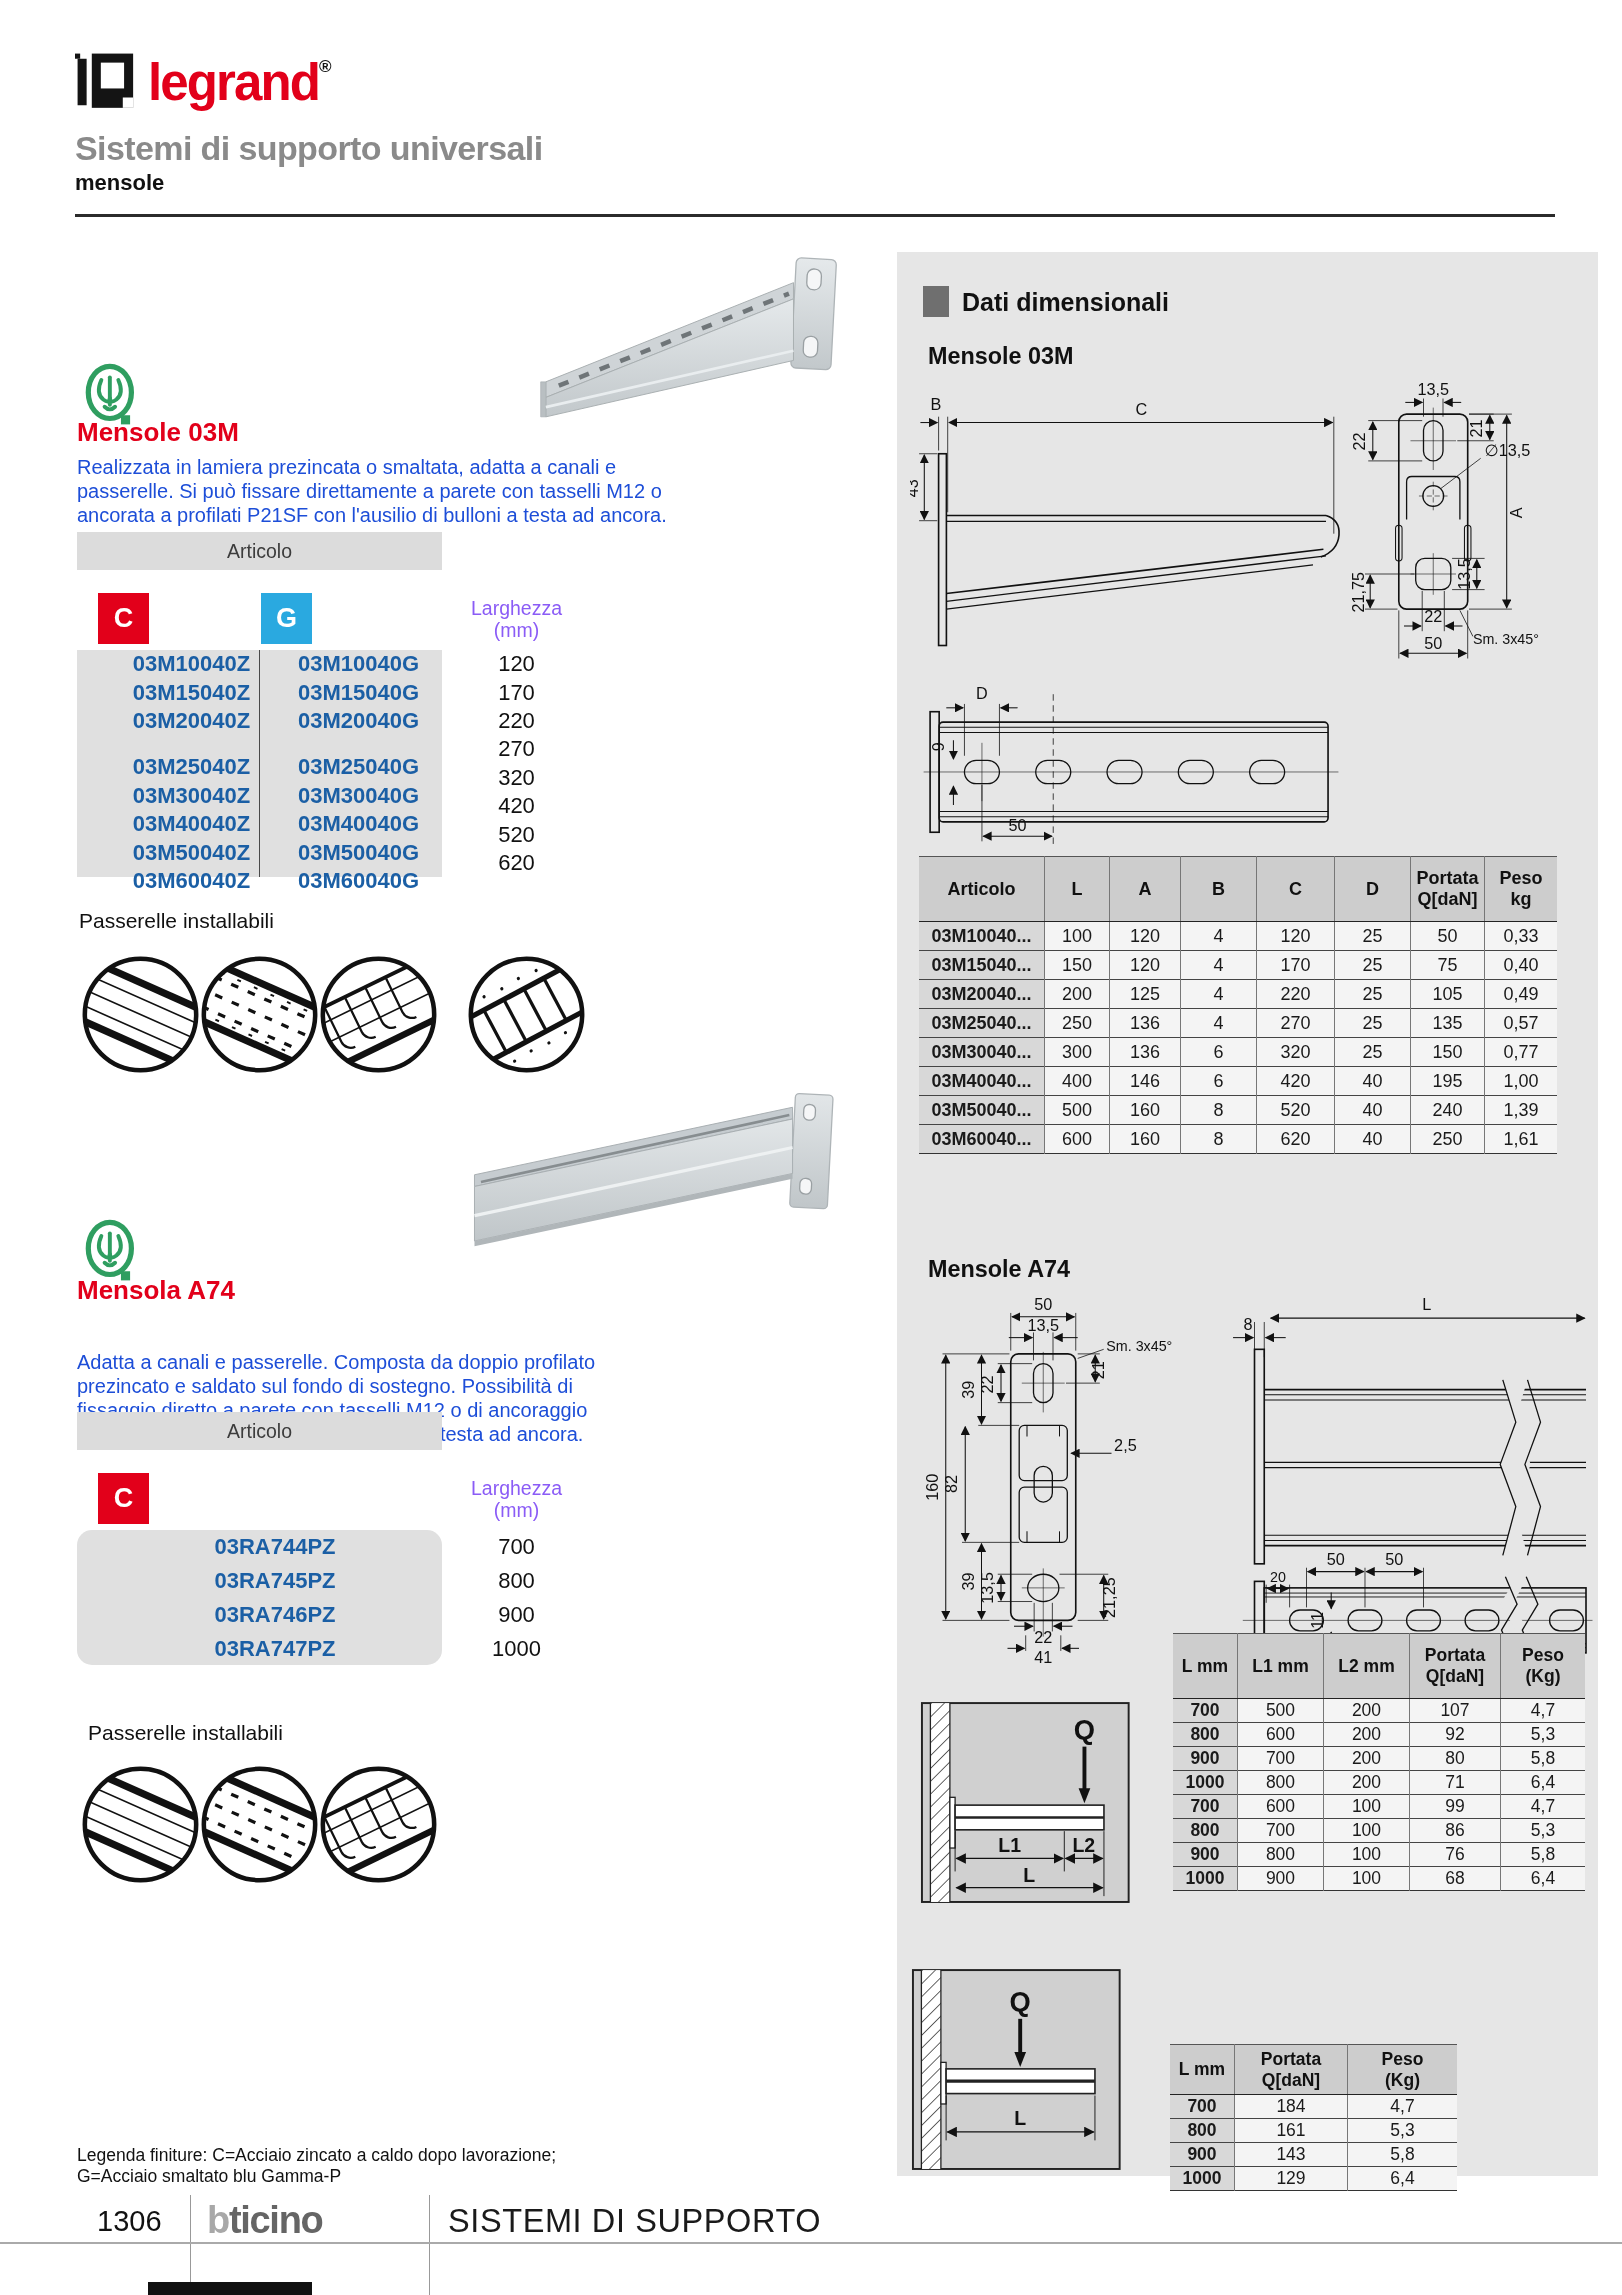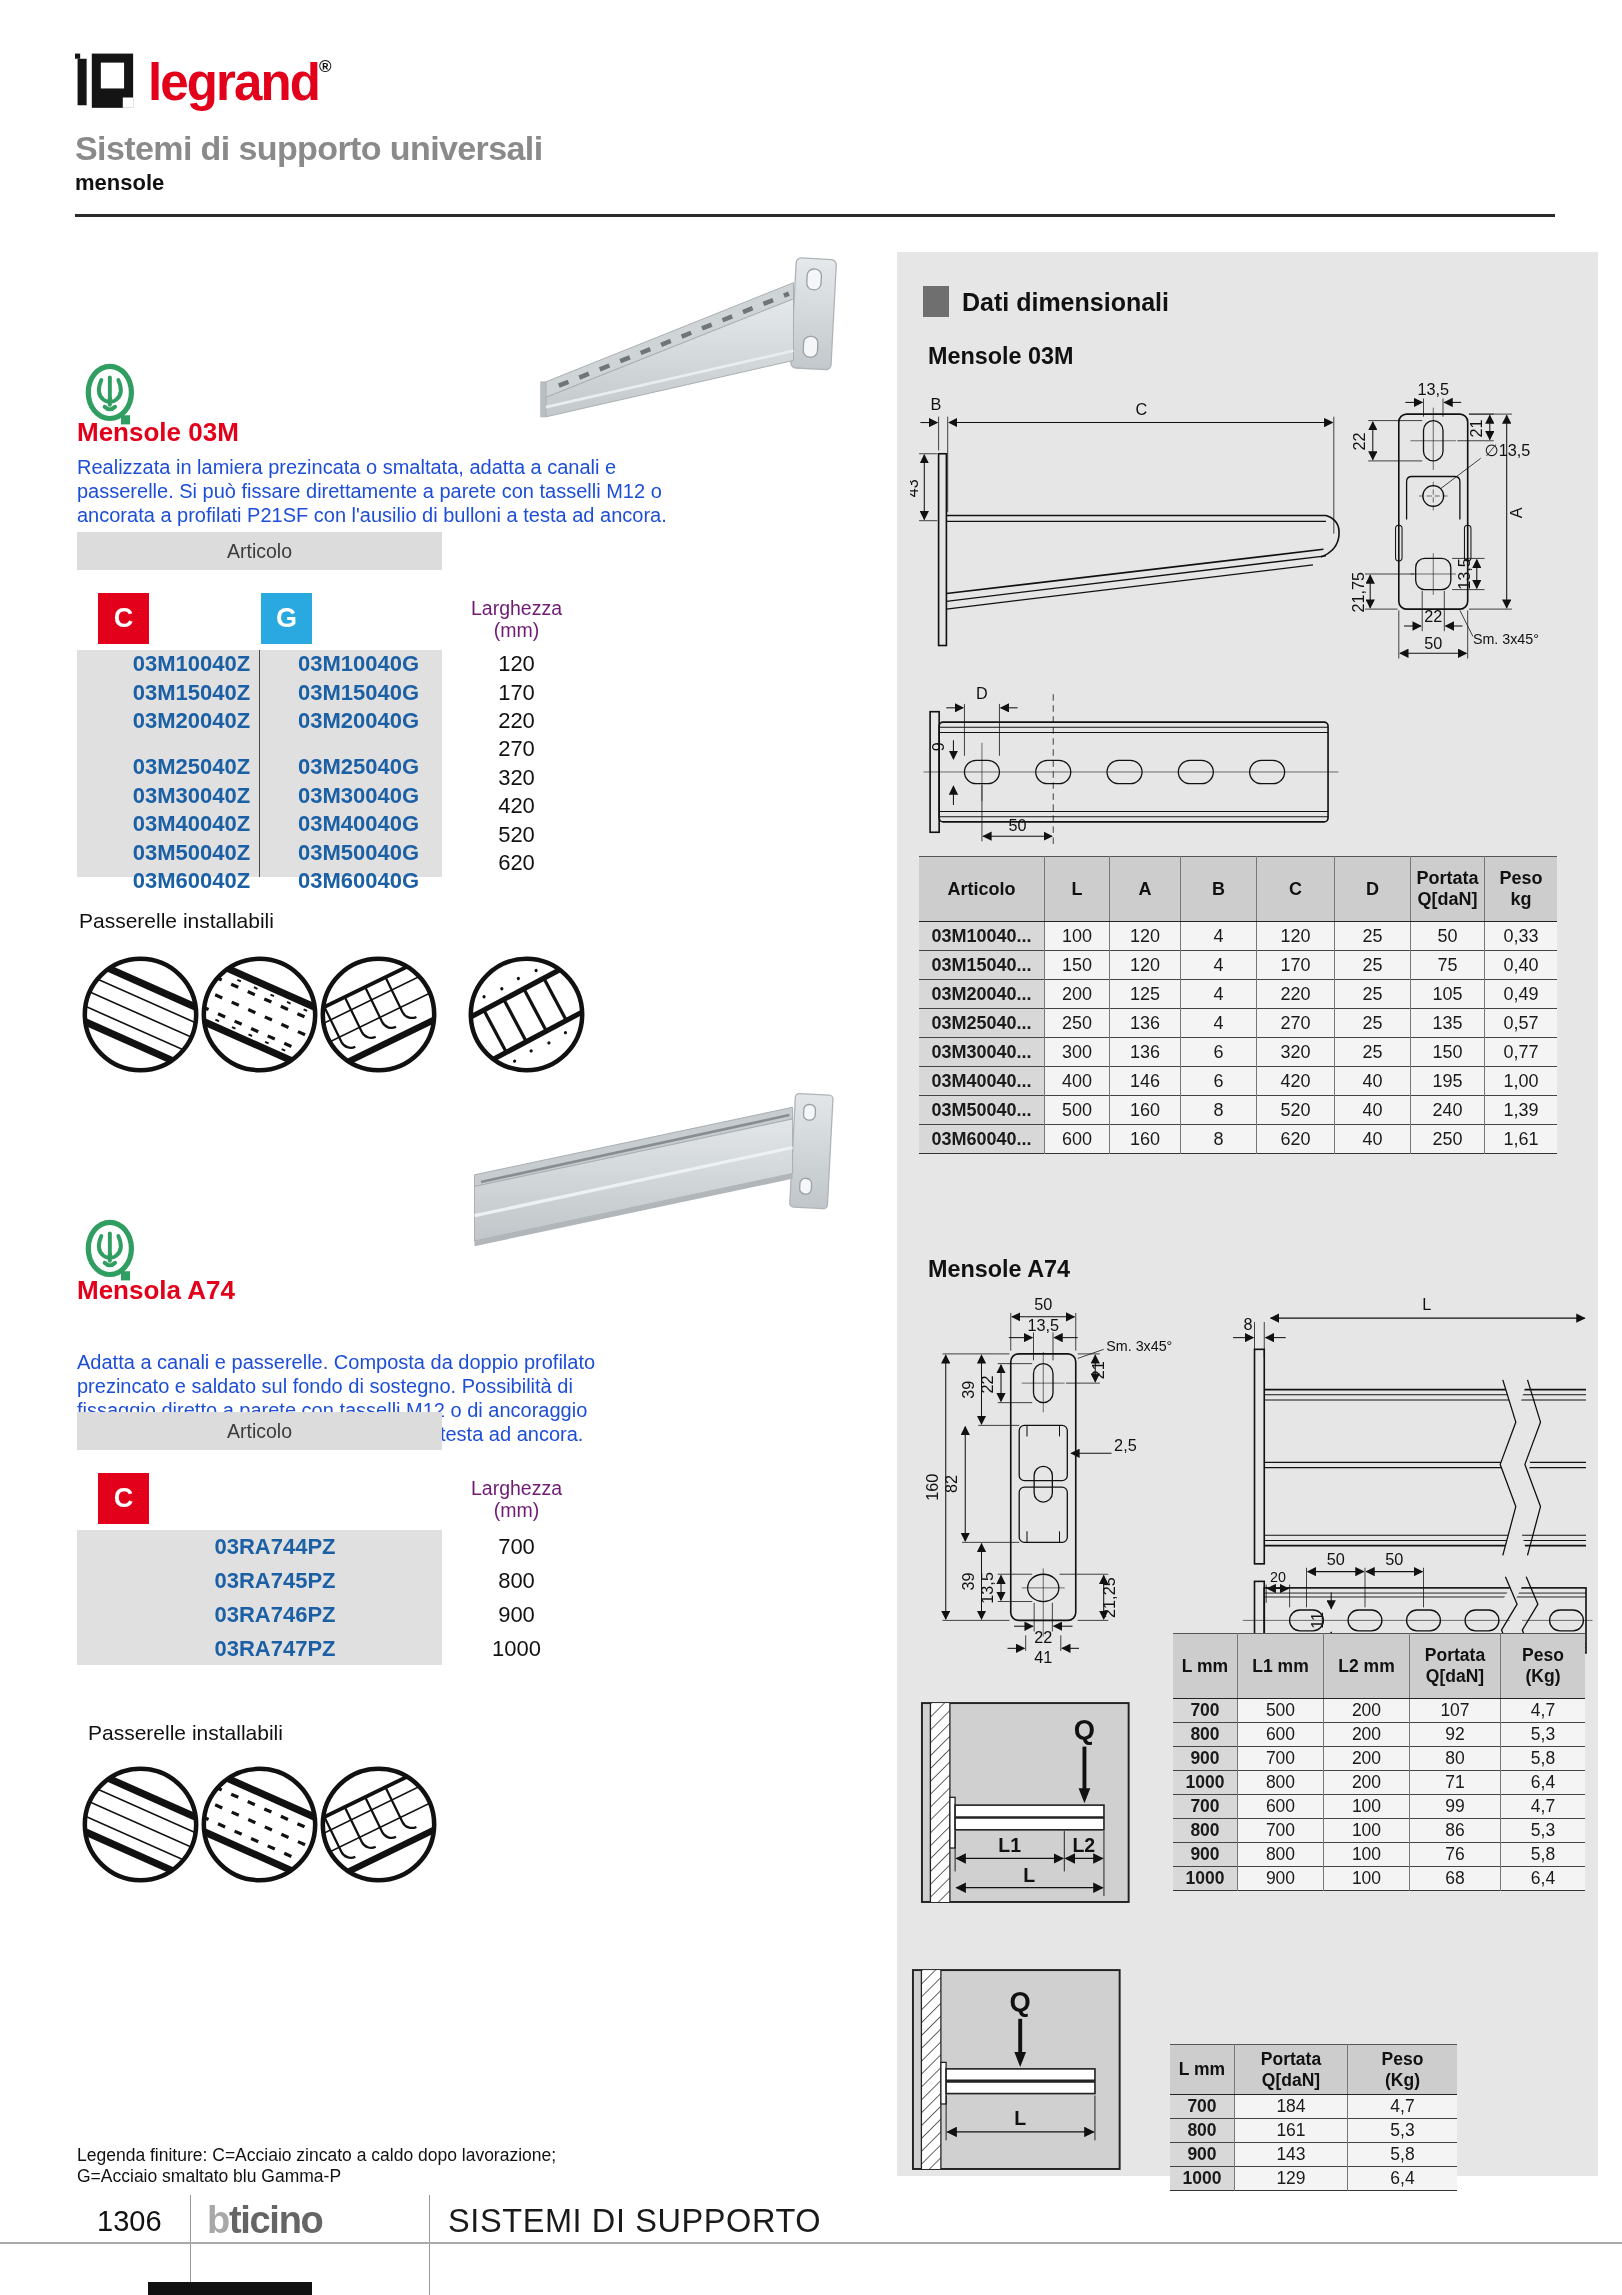--- a/index.html
+++ b/index.html
@@ -17,21 +17,21 @@
   .prod-name{font-size:26px;font-weight:bold;color:#e2001a;}
   .prod-desc{font-size:20px;line-height:24px;color:#1d4ed8;white-space:pre-line;}
   .sec-title{font-size:21px;font-weight:normal;color:#111;}
   .legend{font-size:17.5px;line-height:21.4px;color:#111;white-space:pre-line;}
 
   
   .lt-head{background:#dcdcdc;color:#3c3c3c;font-size:19.5px;text-align:center;line-height:38px;height:38px;}
   .fin-box{width:51px;height:51px;color:#fff;font-size:27px;font-weight:bold;display:flex;align-items:center;justify-content:center;}
   .fin-c{background:#e2001a;}
   .fin-g{background:#2aa9e0;}
-  .larg-label{font-size:19.5px;color:#701a75;text-align:center;line-height:22px;}
+  .larg-label{font-size:19.5px;color:#8b5cf6;text-align:center;line-height:22px;}
   .lt-body{background:#e0e0e0;}
   .lt-row{display:flex;padding-left:31px;}
   .lt-cell{flex:1;display:flex;align-items:center;justify-content:center;font-weight:bold;color:#1b5fa5;font-size:22px;}
   .lt-div{position:absolute;width:1.3px;background:#4a4a4a;}
   .lt-val{display:flex;align-items:center;justify-content:center;font-size:22px;color:#111;}
 
   
   .panel{background:#e6e6e6;}
   .panel-square{width:26px;height:31px;background:#6f6f6f;}
   .panel-title{font-size:25px;font-weight:bold;color:#111;}
@@ -295,21 +295,21 @@
 fissaggio diretto a parete con tasselli M12 o di  ancoraggio
 a profilati P21SF con l'ausilio di bulloni a testa ad ancora.</div>
 
   <div class="abs" style="left:77px;top:1412px;width:585px;height:257px;">
     <div class="abs lt-head" style="left:0;top:0;width:365px;">Articolo</div>
     <div class="abs fin-box fin-c" style="left:21px;top:61px;">C</div>
     <div class="abs larg-label" style="left:365px;top:65px;width:149px;">
       <div>Larghezza</div>
       <div>(mm)</div>
     </div>
-    <div class="abs lt-body" style="left:0;top:118px;width:365px;height:135px;">
+    <div class="abs lt-body" style="left:0;top:118px;width:365px;height:135px;border-radius:15px;">
       <div class="lt-row" style="height:34px;">
           <div class="lt-cell">03RA744PZ</div>
         </div>
       <div class="lt-row" style="height:34px;">
           <div class="lt-cell">03RA745PZ</div>
         </div>
       <div class="lt-row" style="height:34px;">
           <div class="lt-cell">03RA746PZ</div>
         </div>
       <div class="lt-row" style="height:34px;">

